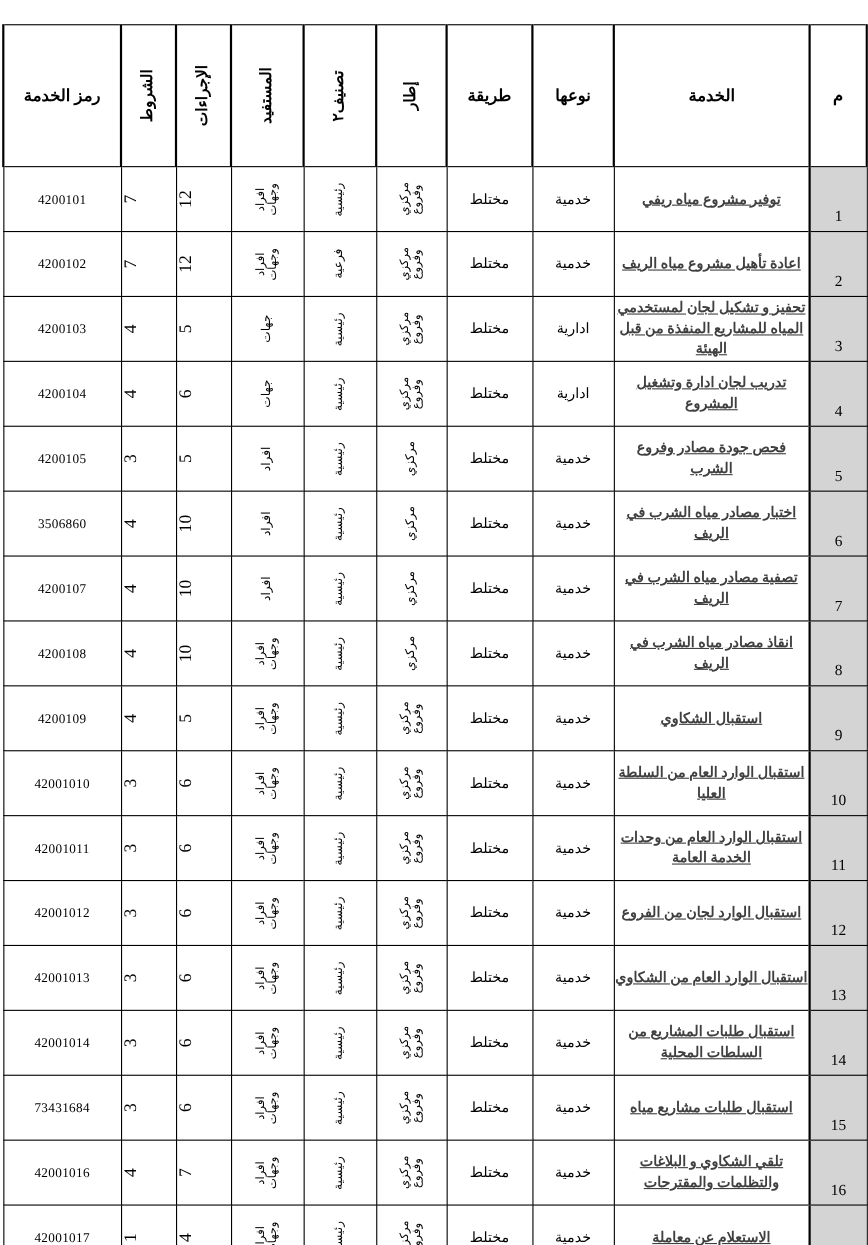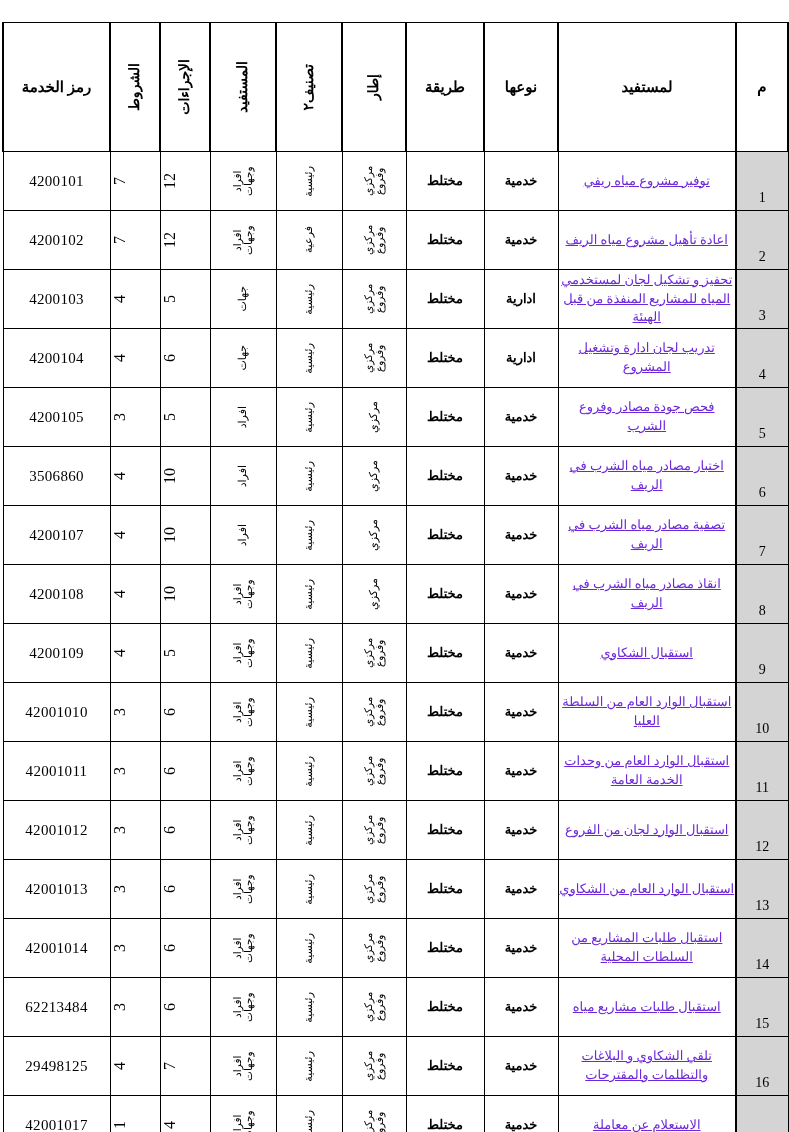--- a/index.html
+++ b/index.html
@@ -78,30 +78,30 @@
     padding-bottom:4px;
     border-left:2px solid #000;
     border-right:1px solid #000;
   }
   td.service{
     text-align:center;
     padding:2px 6px;
     line-height:1.45;
   }
   td.service .lnk{
-    color:#6d28d9;
+    color:#404040;
     text-decoration:underline;
     font-size:13px;
-    font-weight:400;
+    font-weight:700;
     cursor:pointer;
     display:inline;
   }
   td.kind, td.method{
     font-size:13px;
-    font-weight:700;
+    font-weight:400;
     margin-left:45px;
   }
   td.method{border-left:2px solid #000;}
   td.vcell{
     border-left:1px solid #000;
   }
   .vtxt{
     display:block;
     writing-mode:vertical-rl;
     transform:rotate(180deg);
@@ -110,21 +110,21 @@
     font-size:11px;
     line-height:1.05;
   }
   .vtxt.two{
     white-space:normal;
     max-height:48px;
     font-size:10.5px;
   }
   td.code{
     font-family:"Liberation Serif", serif;
-    font-size:15px;
+    font-size:12px;
     direction:ltr;
     letter-spacing:0.3px;
     border-right:2px solid #000;
   }
   td.numcol{
     direction:ltr;
   }
   .vnum{
     display:block;
     writing-mode:vertical-rl;
@@ -152,21 +152,21 @@
         <col class="c-proc">
       <col class="c-cond">
         <col class="c-code">
     </colgroup>
     <thead>
       <tr>
         <th class="hv">
             <span class="hflat">م</span>
           </th>
         <th class="hv">
-            <span class="hflat">لمستفيد</span>
+            <span class="hflat">الخدمة</span>
           </th>
         <th class="hv">
             <span class="hflat">نوعها</span>
           </th>
         <th class="hv">
             <span class="hflat">طريقة</span>
           </th>
         <th class="hv">
             <span class="vhead">إطار</span>
           </th>
@@ -509,21 +509,21 @@
           </td>
           <td class="vcell ">
             <span class="vtxt two">افراد وجهات</span>
           </td>
           <td class="vcell numcol">
             <span class="vnum">6</span>
           </td>
           <td class="vcell numcol">
             <span class="vnum">3</span>
           </td>
-          <td class="code">62213484</td>
+          <td class="code">73431684</td>
         </tr>
         <tr>
           <td class="num">16</td>
           <td class="service"><span class="lnk">تلقي الشكاوي و البلاغات والتظلمات والمقترحات</span></td>
           <td class="kind">خدمية</td>
           <td class="method">مختلط</td>
           <td class="vcell ">
             <span class="vtxt two">مركزي وفروع</span>
           </td>
           <td class="vcell ">
@@ -531,21 +531,21 @@
           </td>
           <td class="vcell ">
             <span class="vtxt two">افراد وجهات</span>
           </td>
           <td class="vcell numcol">
             <span class="vnum">7</span>
           </td>
           <td class="vcell numcol">
             <span class="vnum">4</span>
           </td>
-          <td class="code">29498125</td>
+          <td class="code">42001016</td>
         </tr>
         <tr>
           <td class="num">17</td>
           <td class="service"><span class="lnk">الاستعلام عن معاملة</span></td>
           <td class="kind">خدمية</td>
           <td class="method">مختلط</td>
           <td class="vcell ">
             <span class="vtxt two">مركزي وفروع</span>
           </td>
           <td class="vcell ">

